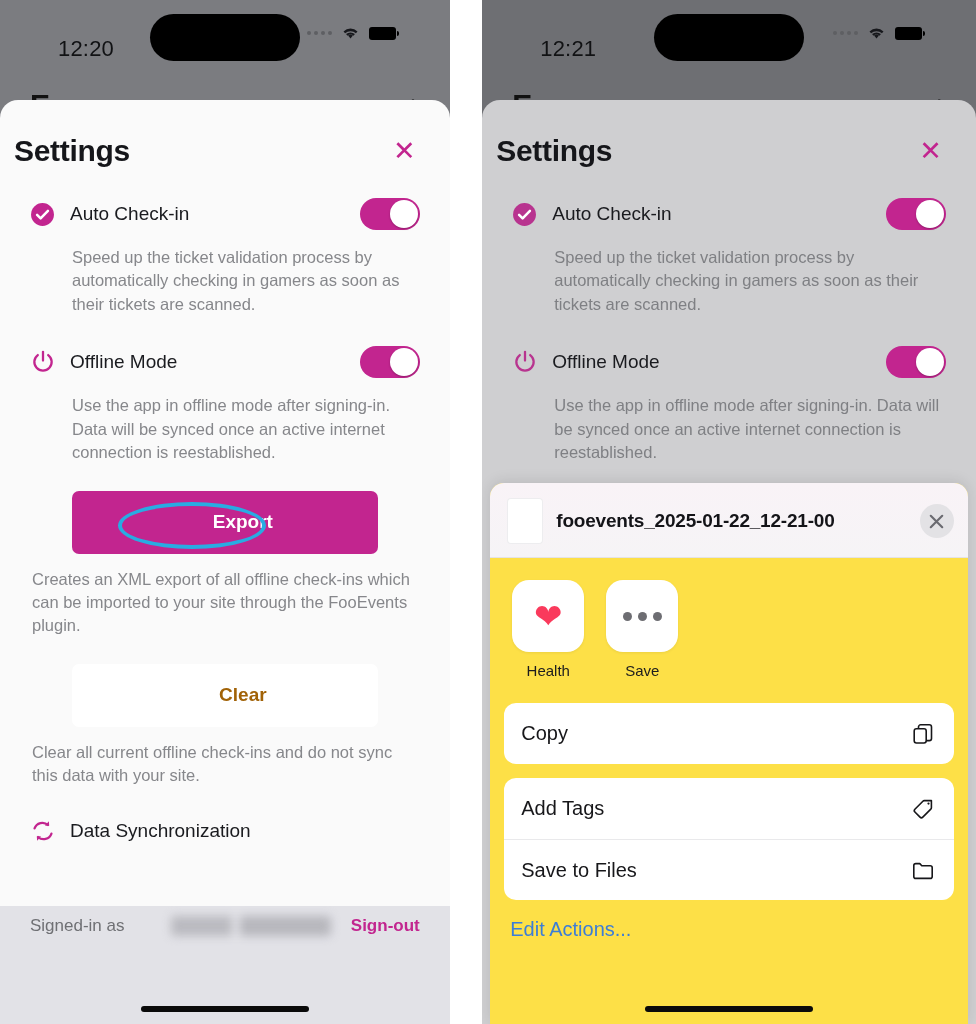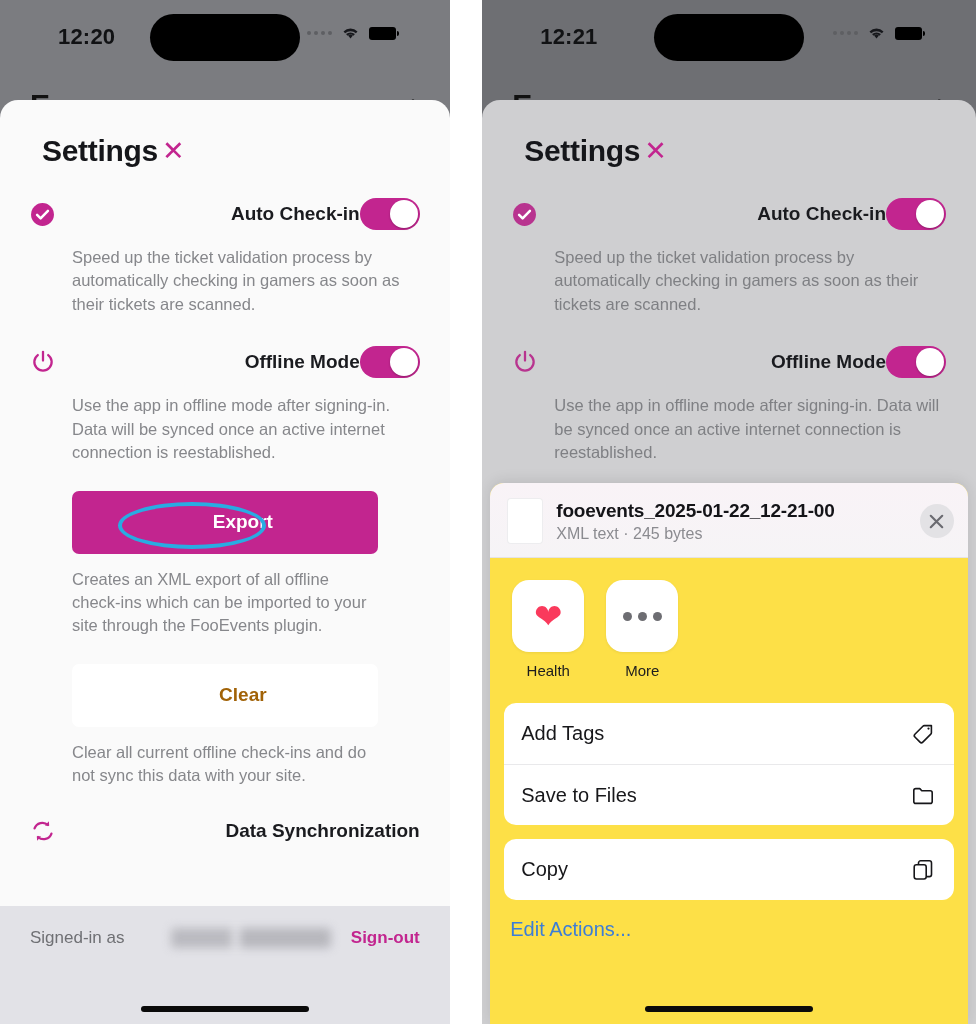--- a/index.html
+++ b/index.html
@@ -29,22 +29,22 @@
 
   
   .statusbar {
     position: relative;
     height: 92px;
     background: #7b7c80;
     display: flex; align-items: center;
   }
   .phone-right .statusbar { background: #6e6f73; }
   .sb-time {
-    position: absolute; left: 58px; top: 24px;
-    font-size: 22px; font-weight: 700; color: #111214;
+    position: absolute; left: 58px; top: 36px;
+    font-size: 22px; font-weight: 400; color: #111214;
     letter-spacing: .2px;
   }
   .dynamic-island {
     position: absolute; left: 50%; transform: translateX(-50%);
     top: 14px; width: 150px; height: 47px;
     background: #000; border-radius: 24px;
   }
   .sb-right {
     position: absolute; right: 54px; top: 26px;
     display: flex; align-items: center; gap: 9px;
@@ -80,39 +80,38 @@
   
   .sheet {
     position: absolute; left:0; right:0; top:100px; bottom:0;
     background: #fafafa;
     border-radius: 18px 18px 0 0;
     overflow: hidden;
   }
   .phone-right .sheet { background:#cfcfd1; }
 
   .sheet-head {
-    display:flex; align-items:center; justify-content:flex-start;
-    padding: 34px 30px 0 42px;
+    display:flex; align-items:center; justify-content:space-between;
+    padding: 34px 30px 0 14px;
   }
   .sheet-title { font-size: 30px; font-weight: 700; color:#15161a; letter-spacing:-.3px; }
   .sheet-close {
     font-size: 27px; line-height:1; color:#c2258f; font-weight:400;
     cursor:pointer; padding: 2px 4px;
   }
 
   .row {
     display:flex; align-items:center;
     padding: 0 30px;
     margin-top: 30px;
   }
   .row .ico { width: 34px; flex:0 0 34px; display:flex; align-items:center; }
   .row .row-label {
-    flex:1 1 auto; font-size: 19px; font-weight: 700; color:#1a1b1f;
+    flex:1 1 auto; font-size: 19px; font-weight: 400; color:#1a1b1f;
     padding-left: 6px;
-    text-align: right;
   }
 
   .toggle {
     width: 60px; height: 32px; border-radius: 16px;
     background: #c2258f; position: relative; flex:0 0 60px;
     cursor:pointer;
   }
   .toggle .knob {
     position:absolute; top:2px; right:2px;
     width:28px; height:28px; border-radius:50%; background:#fff;
@@ -136,29 +135,29 @@
   .btn-clear  { background:#ffffff; color:#a16207; }
 
   .annot-ellipse {
     position:absolute; left: 118px; top: 11px;
     width: 148px; height: 47px;
     border: 4px solid #29abe2; border-radius: 50%;
     pointer-events:none;
   }
 
   .caption {
-    padding: 0 72px; margin-top: 14px;
+    padding: 0 32px; margin-top: 14px;
     font-size: 16.5px; line-height: 1.42; color:#86878b;
   }
 
   
   .signed-bar {
     position:absolute; left:0; right:0; bottom:0; height: 118px;
     background:#e2e2e7;
-    display:flex; align-items:flex-start; padding: 22px 30px 0 30px;
+    display:flex; align-items:flex-start; padding: 10px 30px 0 30px;
   }
   .signed-label { font-size:17px; color:#6f7074; }
   .signed-name {
     flex:1 1 auto; margin-left: 46px; margin-right: 20px; height: 20px;
     background: linear-gradient(90deg,#b4b4ba 0 38%, #e2e2e7 38% 43%, #b0b0b6 43% 100%);
     filter: blur(5px); opacity:.85; border-radius:3px;
   }
   .signout { font-size:17px; font-weight:700; color:#c2258f; cursor:pointer; white-space:nowrap; }
 
   .home-indicator {
@@ -394,21 +393,20 @@
       </div>
       <div class="desc">Use the app in offline mode after signing-in. Data will be synced once an active internet connection is reestablished.</div>
     </div>
 
     <div class="share-sheet">
 
       <div class="share-head">
         <span class="file-icon"></span>
         <span class="file-meta">
           <div class="file-name">fooevents_2025-01-22_12-21-00</div>
-          <div class="file-sub">XML text · 245 bytes</div>
         </span>
         <span class="share-close">
           <svg width="17" height="17" viewBox="0 0 16 16">
               <path d="M2.6 2.6l10.8 10.8M13.4 2.6L2.6 13.4" stroke="#6a6a70" stroke-width="2" stroke-linecap="round"></path>
             </svg>
         </span>
       </div>
 
       <div class="app-row">
         <span class="app-item">
@@ -418,22 +416,34 @@
           <span class="app-name" style="display:block">Health</span>
         </span>
         <span class="app-item">
           <span class="app-tile">
             <span class="dots3">
                 <i></i>
                 <i></i>
                 <i></i>
               </span>
           </span>
-          <span class="app-name" style="display:block">More</span>
-        </span>
+          <span class="app-name" style="display:block">Save</span>
+        </span>
+      </div>
+
+      <div class="action-group">
+        <div class="action-row">
+          <span class="action-label">Copy</span>
+          <span class="action-icon">
+            <svg width="24" height="24" viewBox="0 0 24 24">
+                <rect x="3.2" y="6.8" width="12" height="14.2" rx="2.2" stroke="#17171a" stroke-width="1.6" fill="none"></rect>
+                <path d="M7.5 6.8V5a2.2 2.2 0 0 1 2.2-2.2h8.6A2.2 2.2 0 0 1 20.5 5v11.4a2.2 2.2 0 0 1-2.2 2.2h-3" stroke="#17171a" stroke-width="1.6" fill="none"></path>
+              </svg>
+          </span>
+        </div>
       </div>
 
       <div class="action-group">
         <div class="action-row">
           <span class="action-label">Add Tags</span>
           <span class="action-icon">
             <svg width="24" height="24" viewBox="0 0 24 24">
                 <path d="M20.4 3.6h-7.1a2 2 0 0 0-1.4.6l-8 8a2 2 0 0 0 0 2.8l5.1 5.1a2 2 0 0 0 2.8 0l8-8a2 2 0 0 0 .6-1.4V3.6z" stroke="#17171a" stroke-width="1.6" fill="none" stroke-linejoin="round"></path>
                 <circle cx="17.5" cy="6.6" r="1.1" fill="#17171a"></circle>
               </svg>
@@ -442,31 +452,19 @@
         <div class="action-row">
           <span class="action-label">Save to Files</span>
           <span class="action-icon">
             <svg width="24" height="24" viewBox="0 0 24 24">
                 <path d="M2.8 7.6a2 2 0 0 1 2-2h4l2 2.2h8.4a2 2 0 0 1 2 2v8.6a2 2 0 0 1-2 2H4.8a2 2 0 0 1-2-2V7.6z" stroke="#17171a" stroke-width="1.6" fill="none" stroke-linejoin="round"></path>
               </svg>
           </span>
         </div>
       </div>
 
-      <div class="action-group">
-        <div class="action-row">
-          <span class="action-label">Copy</span>
-          <span class="action-icon">
-            <svg width="24" height="24" viewBox="0 0 24 24">
-                <rect x="3.2" y="6.8" width="12" height="14.2" rx="2.2" stroke="#17171a" stroke-width="1.6" fill="none"></rect>
-                <path d="M7.5 6.8V5a2.2 2.2 0 0 1 2.2-2.2h8.6A2.2 2.2 0 0 1 20.5 5v11.4a2.2 2.2 0 0 1-2.2 2.2h-3" stroke="#17171a" stroke-width="1.6" fill="none"></path>
-              </svg>
-          </span>
-        </div>
-      </div>
-
       <div class="edit-actions">Edit Actions...</div>
     </div>
 
     <div class="home-indicator"></div>
   </div>
 
 </div>
 
 </body></html>

